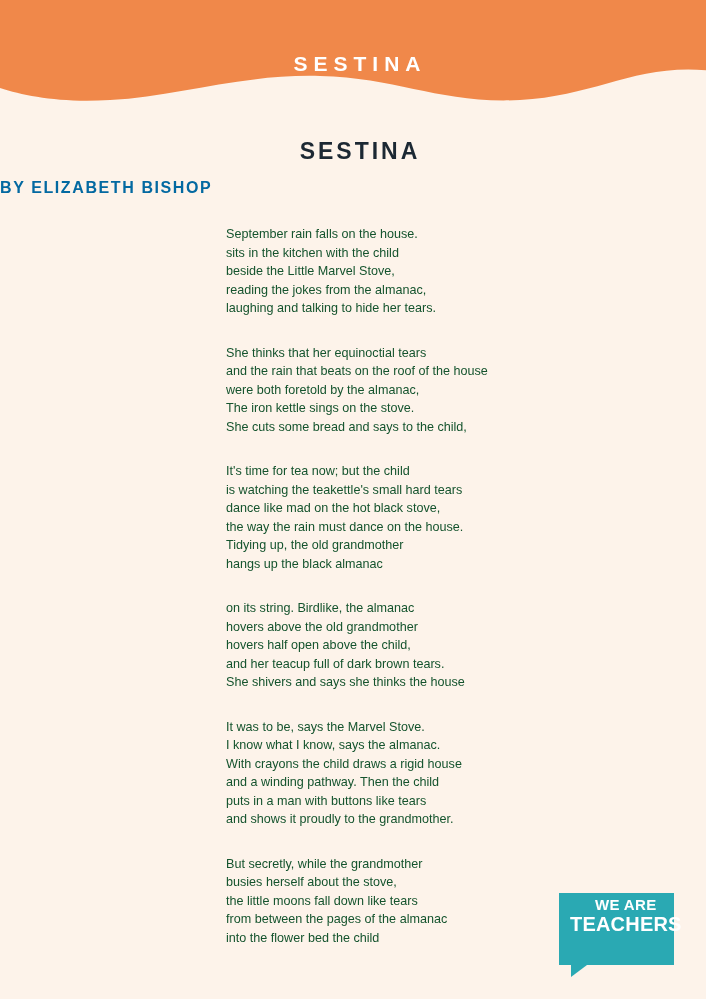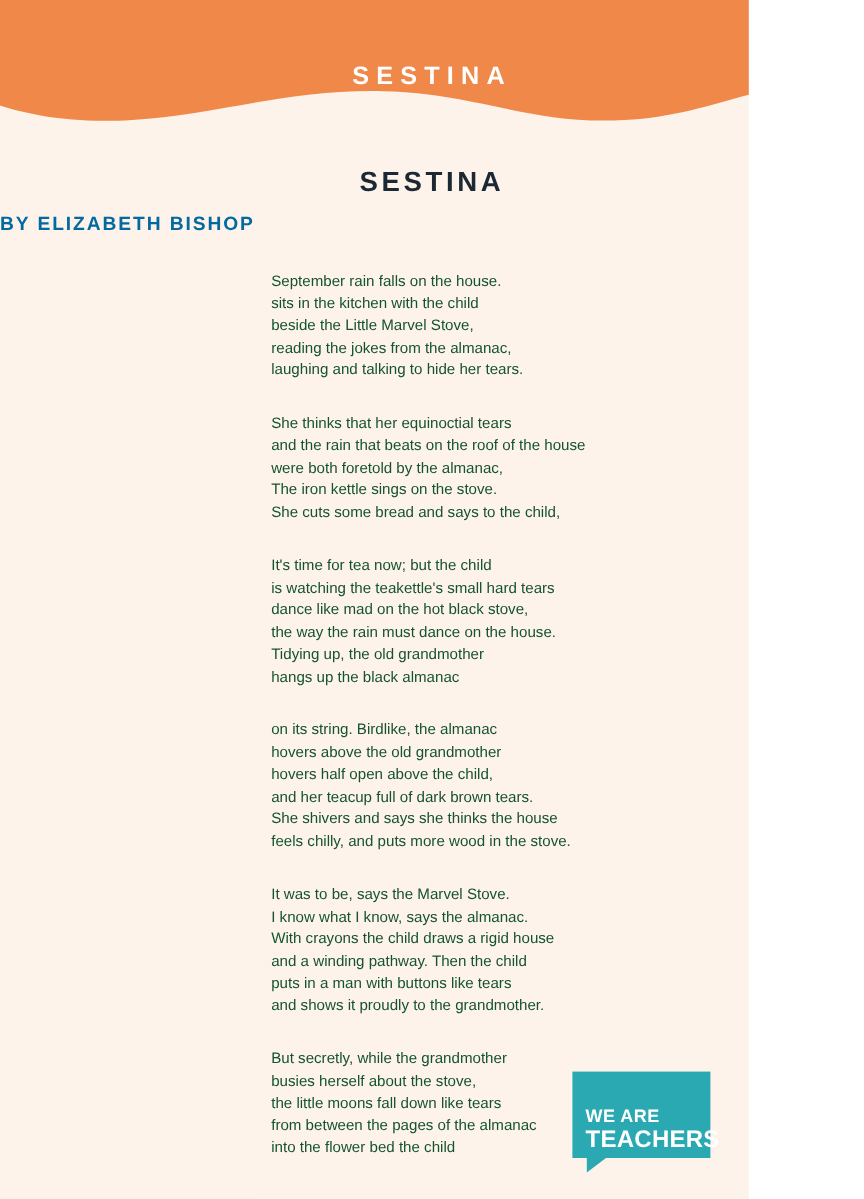--- a/index.html
+++ b/index.html
@@ -8,21 +8,21 @@
   }
   body {
     width: 720px;
     height: 999px;
     background: #ffffff;
     font-family: "Liberation Sans", sans-serif;
     overflow: hidden;
   }
   .page {
     position: relative;
-    width: 624px;
+    width: 706px;
     height: 999px;
     background: #fdf3ea;
     overflow: hidden;
   }
   
   .header-band {
     position: absolute;
     top: 0;
     left: 0;
     width: 720px;
@@ -105,27 +105,28 @@
     left: 12px;
     top: 72px;
     width: 0;
     height: 0;
     border-left: 0px solid transparent;
     border-right: 16px solid transparent;
     border-top: 12px solid #2aa9b3;
   }
   .logo-text {
     position: absolute;
-    top: 29px;
+    top: 3px;
     left: 11px;
     color: #ffffff;
     font-weight: bold;
     font-size: 15px;
     line-height: 18px;
     letter-spacing: 0.4px;
+    text-align: center;
   }
   .logo-line2 {
     font-size: 20px;
     line-height: 21px;
     letter-spacing: 0.2px;
   }
 </style>
 </head>
 <body>
 
@@ -164,21 +165,20 @@
         <div class="line">the way the rain must dance on the house.</div>
         <div class="line">Tidying up, the old grandmother</div>
         <div class="line">hangs up the black almanac</div>
       </div>
       <div class="stanza">
         <div class="line">on its string. Birdlike, the almanac</div>
         <div class="line">hovers above the old grandmother</div>
         <div class="line">hovers half open above the child,</div>
         <div class="line">and her teacup full of dark brown tears.</div>
         <div class="line">She shivers and says she thinks the house</div>
-        <div class="line">feels chilly, and puts more wood in the stove.</div>
       </div>
       <div class="stanza">
         <div class="line">It was to be, says the Marvel Stove.</div>
         <div class="line">I know what I know, says the almanac.</div>
         <div class="line">With crayons the child draws a rigid house</div>
         <div class="line">and a winding pathway. Then the child</div>
         <div class="line">puts in a man with buttons like tears</div>
         <div class="line">and shows it proudly to the grandmother.</div>
       </div>
       <div class="stanza">

